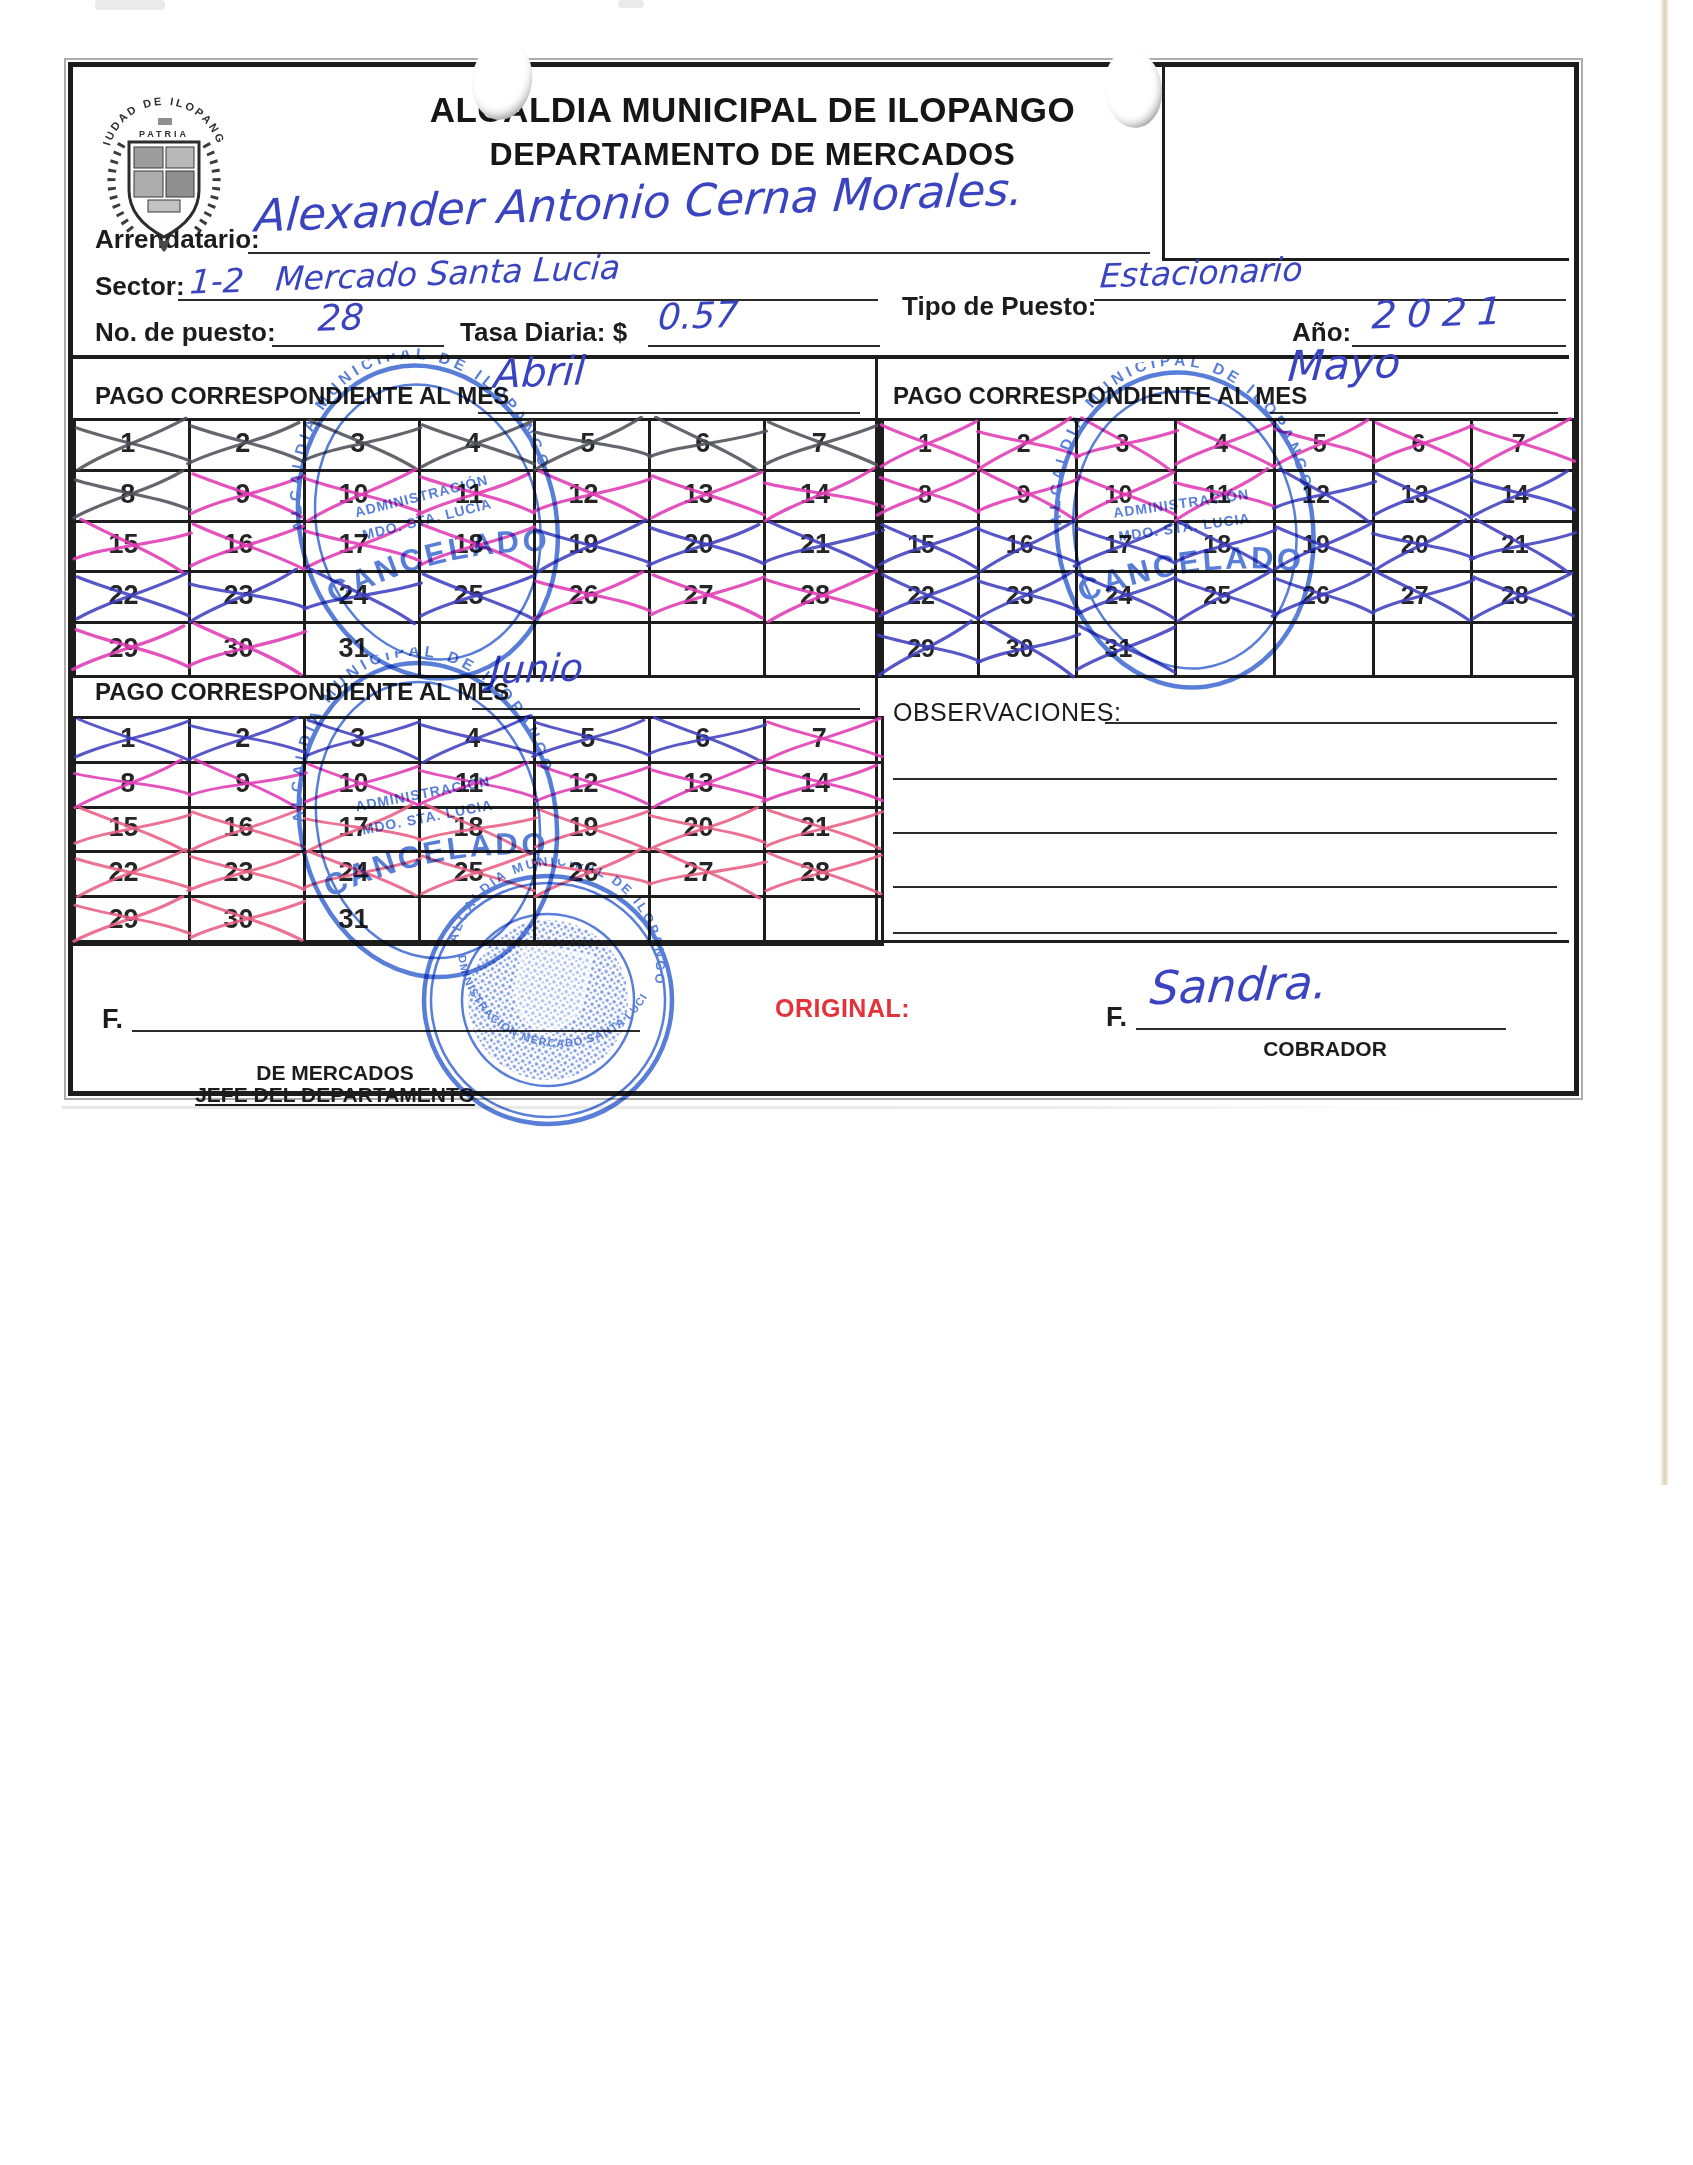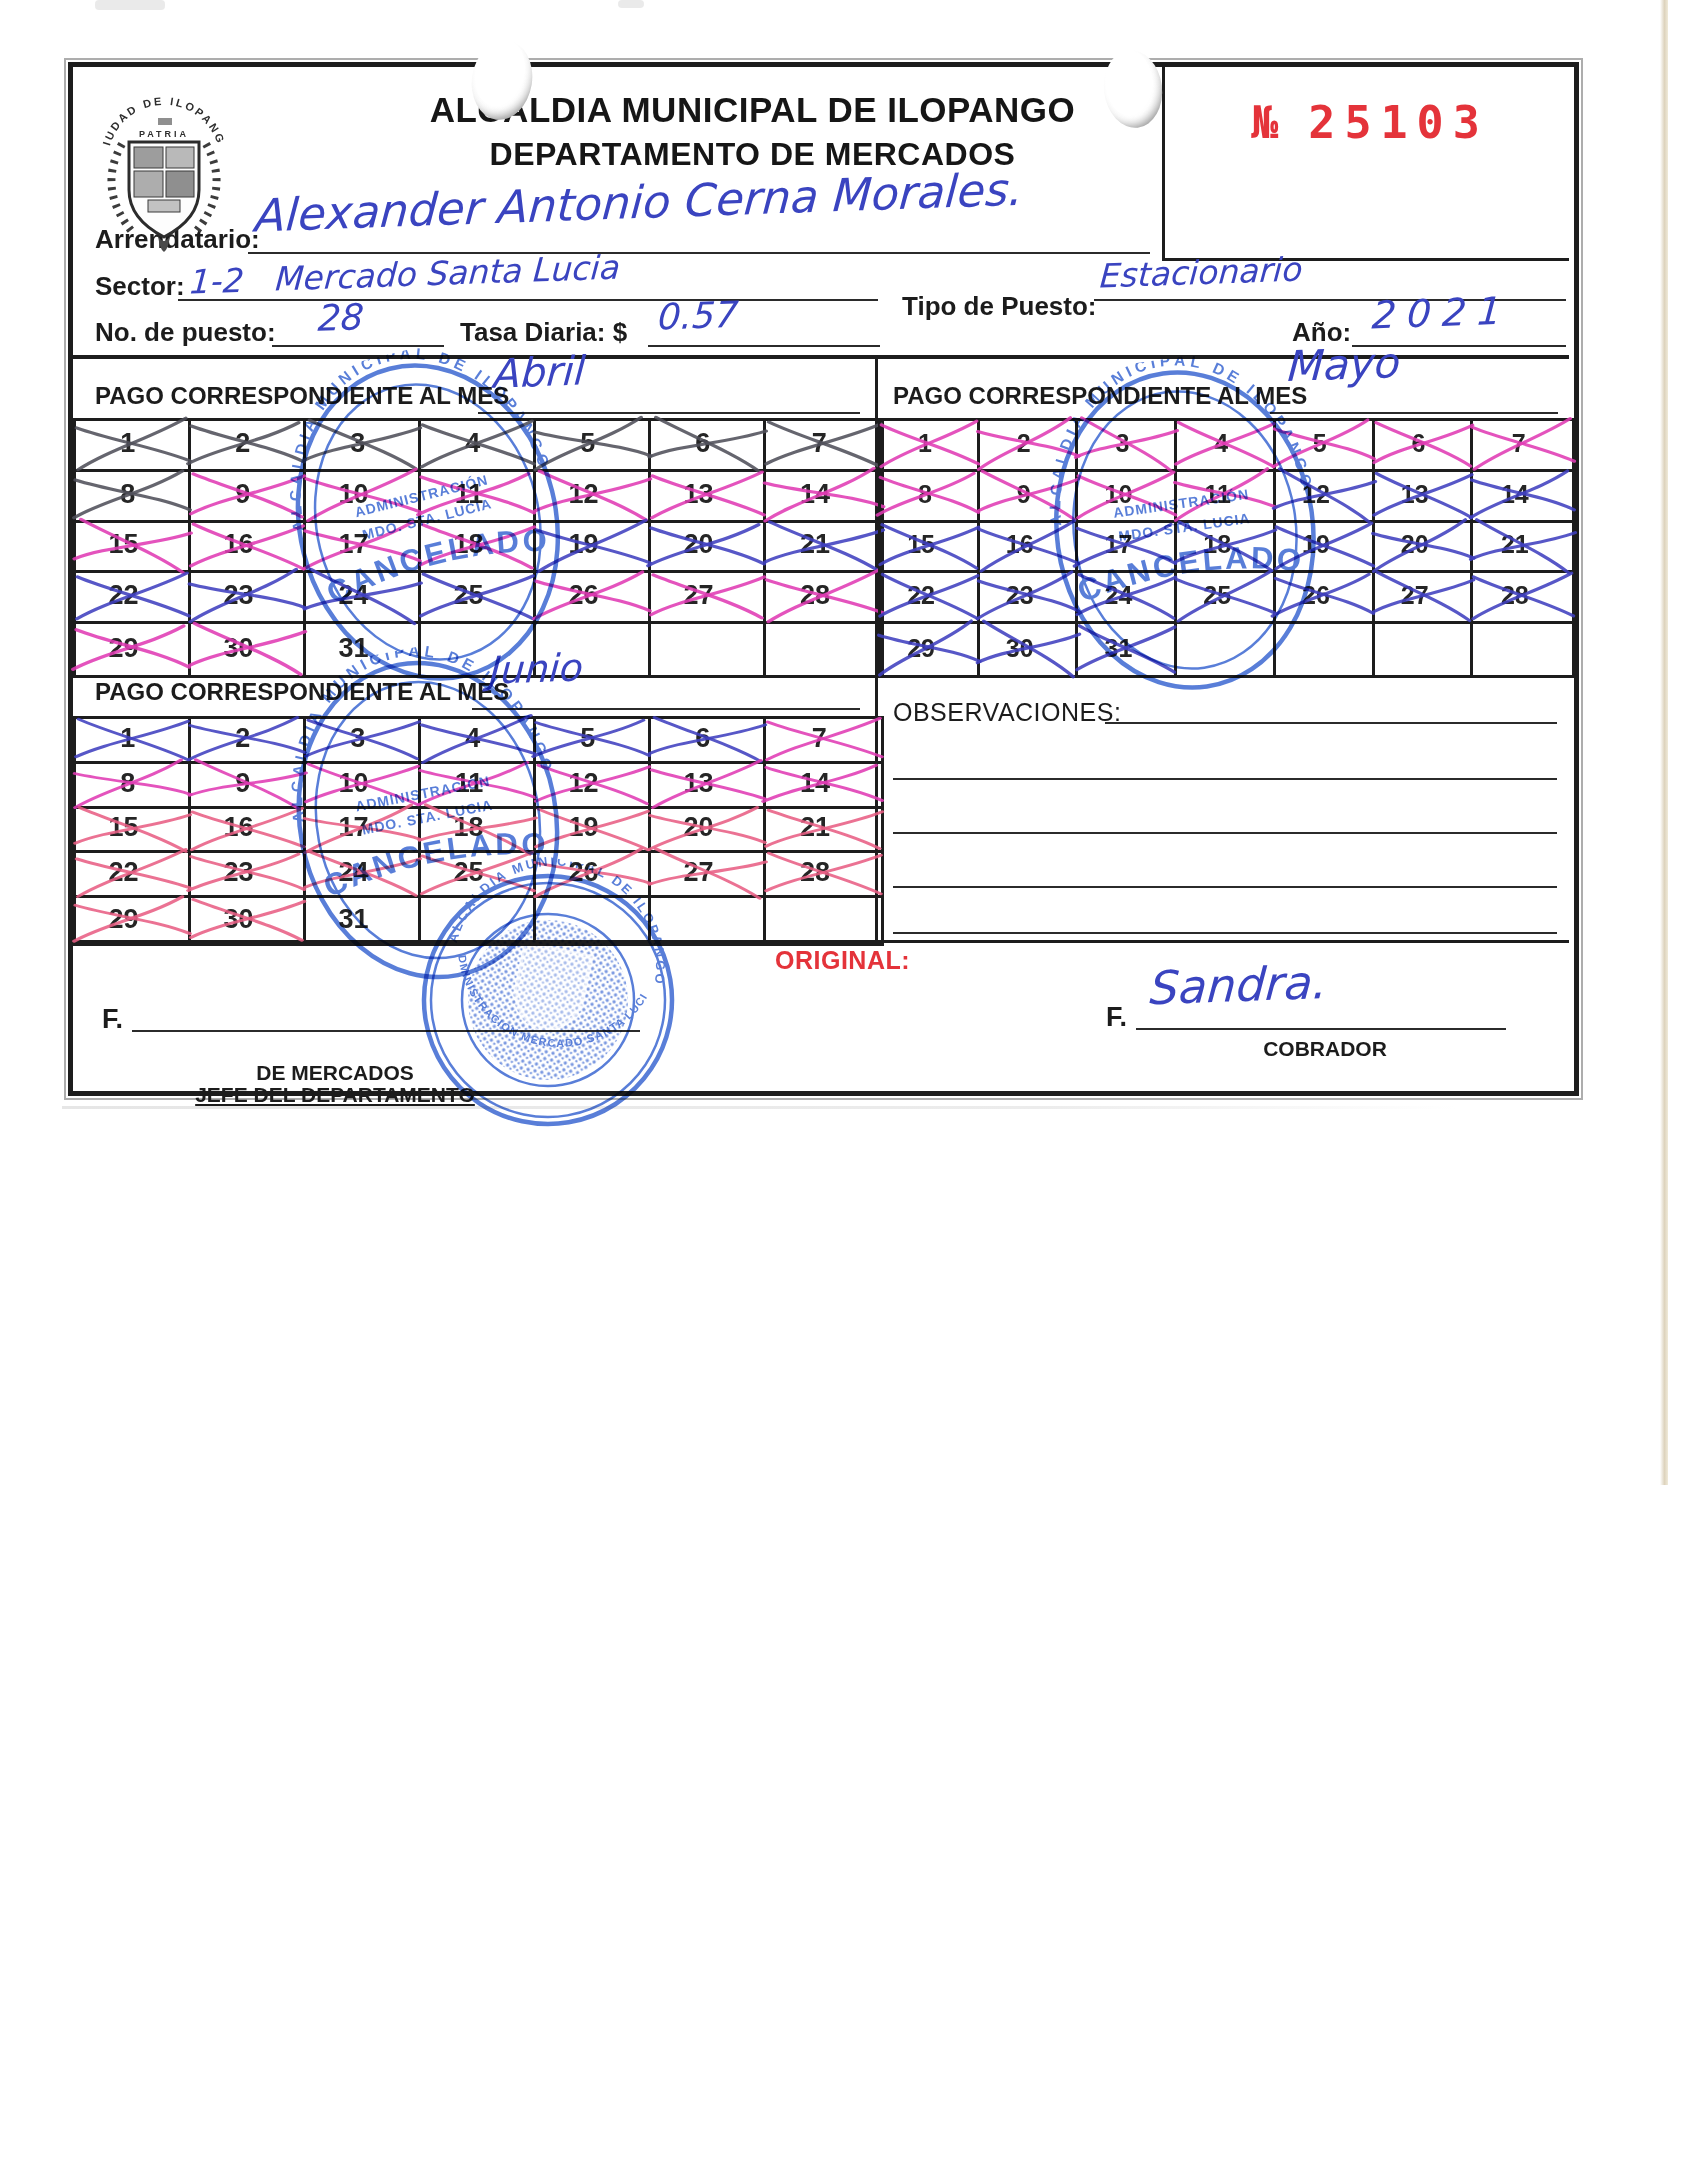--- a/index.html
+++ b/index.html
@@ -48,21 +48,21 @@
   .stamp{position:absolute;opacity:.8;mix-blend-mode:multiply;z-index:6;}
   .sr{fill:none;stroke:currentColor;stroke-width:4.5;}
   .sr.thin{stroke-width:2.5;}
   .ring{font:700 15.5px "Liberation Sans",sans-serif;letter-spacing:4.5px;fill:currentColor;}
   .mid{font:700 14px "Liberation Sans",sans-serif;letter-spacing:1px;text-anchor:middle;fill:currentColor;}
   .cancel{font:700 31px "Liberation Sans",sans-serif;letter-spacing:3px;fill:currentColor;}
   .sealring{font:700 13px "Liberation Sans",sans-serif;letter-spacing:2.6px;fill:currentColor;}
   .sealring2{font:700 11px "Liberation Sans",sans-serif;letter-spacing:1.2px;fill:currentColor;}
   .obslbl{position:absolute;font-weight:400;font-size:25px;color:#1c1c1c;letter-spacing:.5px;}
   .footer-role{position:absolute;font-weight:700;font-size:21px;color:#1c1c1c;text-align:center;line-height:1;}
-  .original{position:absolute;font-weight:700;font-size:25px;letter-spacing:.5px;}
+  .original{position:absolute;font-weight:700;font-size:25px;letter-spacing:.5px;margin-top:48px;}
 </style>
 </head>
 <body>
 
 <div class="canvas">
 
   <div class="smudge" style="left:95px;top:0;width:70px;height:10px;"></div>
   <div class="smudge" style="left:618px;top:0;width:26px;height:8px;"></div>
   <div class="paper-edge-right"></div>
   <div class="paper-edge-bottom"></div>
@@ -90,23 +90,20 @@
     <path d="M34,64 Q8,110 46,154" fill="none" stroke="#3c3c3c" stroke-width="8" stroke-dasharray="3 6"></path>
     <path d="M118,64 Q144,110 106,154" fill="none" stroke="#3c3c3c" stroke-width="8" stroke-dasharray="3 6"></path>
     <path d="M70,156 q6,10 12,0 q-2,14 -6,16 q-4,-2 -6,-16" fill="#4a4a4a"></path>
   </svg>
 
   <div class="title" style="top:92px;font-size:35px;">ALCALDIA MUNICIPAL DE ILOPANGO</div>
   <div class="title" style="top:138px;font-size:32px;">DEPARTAMENTO DE MERCADOS</div>
 
   <div class="vline" style="left:1162px;top:67px;width:2.5px;height:191px;"></div>
   <div class="hline" style="left:1162px;top:258px;width:407px;height:2.5px;"></div>
-  <div class="no-line">
-    <span>№</span><span class="digits">25103</span>
-  </div>
 
   <div class="lbl" style="left:95px;top:226px;font-size:26px;">Arrendatario:</div>
   <div class="uline" style="left:248px;top:252px;width:902px;"></div>
   <div class="hand" style="left:255px;top:180px;font-size:45px;">Alexander Antonio Cerna Morales.</div>
 
   <div class="lbl" style="left:95px;top:273px;font-size:26px;">Sector:</div>
   <div class="uline" style="left:178px;top:299px;width:700px;"></div>
   <div class="hand" style="left:190px;top:258px;font-size:33px;">1-2   Mercado Santa Lucia</div>
 
   <div class="lbl" style="left:902px;top:273px;font-size:26px;margin-top:20px;">Tipo de Puesto:</div>

